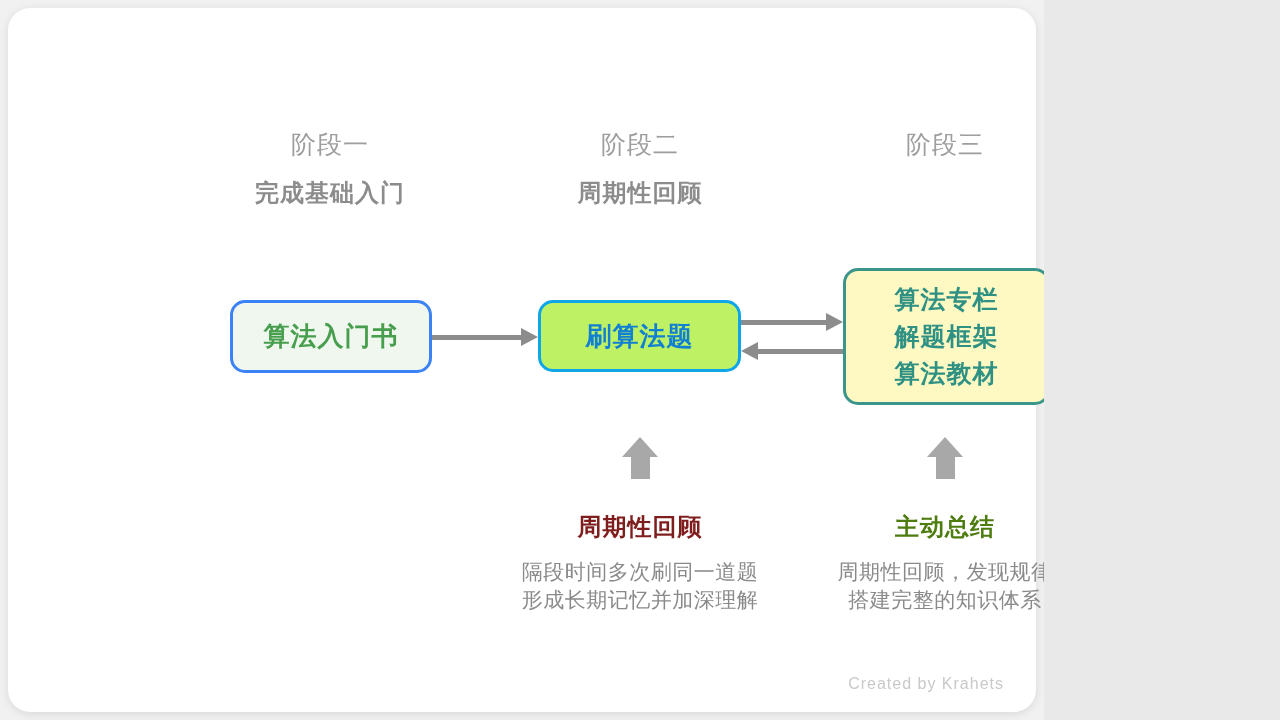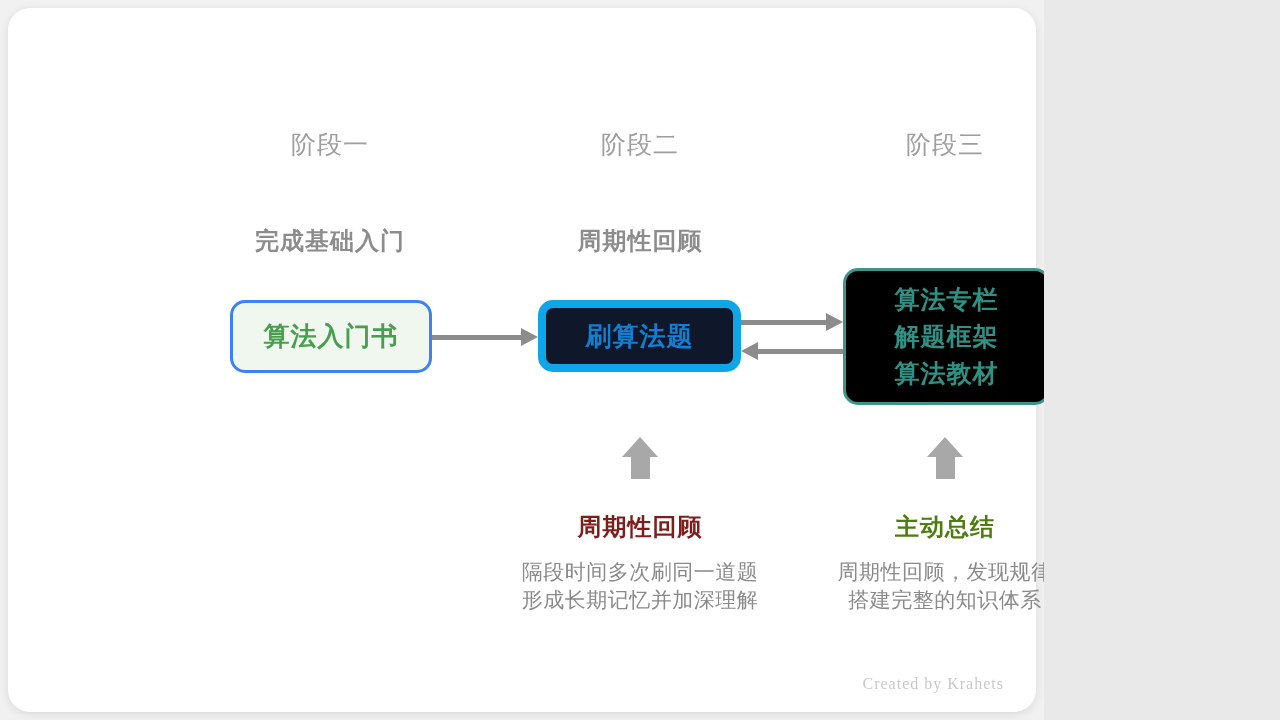--- a/index.html
+++ b/index.html
@@ -25,37 +25,36 @@
   .stage-label {
     font-size: 25px;
     color: #9e9e9e;
     letter-spacing: 1px;
   }
   .stage-subtitle {
     font-size: 24px;
     font-weight: bold;
     color: #8c8c8c;
     letter-spacing: 1px;
-    margin-top: 48px;
   }
 
   .node-box {
     position: absolute;
     border-radius: 15px;
     display: flex;
     flex-direction: column;
     align-items: center;
     justify-content: center;
     font-weight: bold;
     font-size: 26px;
     letter-spacing: 1px;
   }
   .box-green  { border: 3px solid #3b82f6; background: #f0f7ef; color: #479f4e; }
-  .box-blue   { border: 8px solid #0ea5e9; background: #0f172a; color: #1180d2; }
-  .box-teal   { border: 3px solid #3b958a; background: #000000; color: #2e9184; align-items: center; }
+  .box-blue   { border: 3px solid #0ea5e9; background: #bef264; color: #1180d2; }
+  .box-teal   { border: 3px solid #3b958a; background: #fef9c3; color: #2e9184; align-items: center; }
   .box-teal .line { line-height: 37px; font-size: 25px; }
 
   .h-arrow {
     position: absolute;
     display: flex;
     align-items: center;
     height: 18px;
   }
   .h-arrow .shaft { flex: 1; height: 5px; background: #8c8c8c; }
   .head-right {
@@ -96,21 +95,21 @@
     font-size: 21px;
     color: #8a8a8a;
     line-height: 28px;
     letter-spacing: 0.5px;
   }
 
   .footer-credit {
     position: absolute;
     right: 40px;
     top: 675px;
-    font-family: Liberation Serif, serif;
+    font-family: Liberation Sans, sans-serif;
     font-size: 16px;
     color: #c9c9c9;
     letter-spacing: 1px;
   }
 </style>
 </head>
 <body>
 
 <div class="canvas">
   <div class="card"></div>

